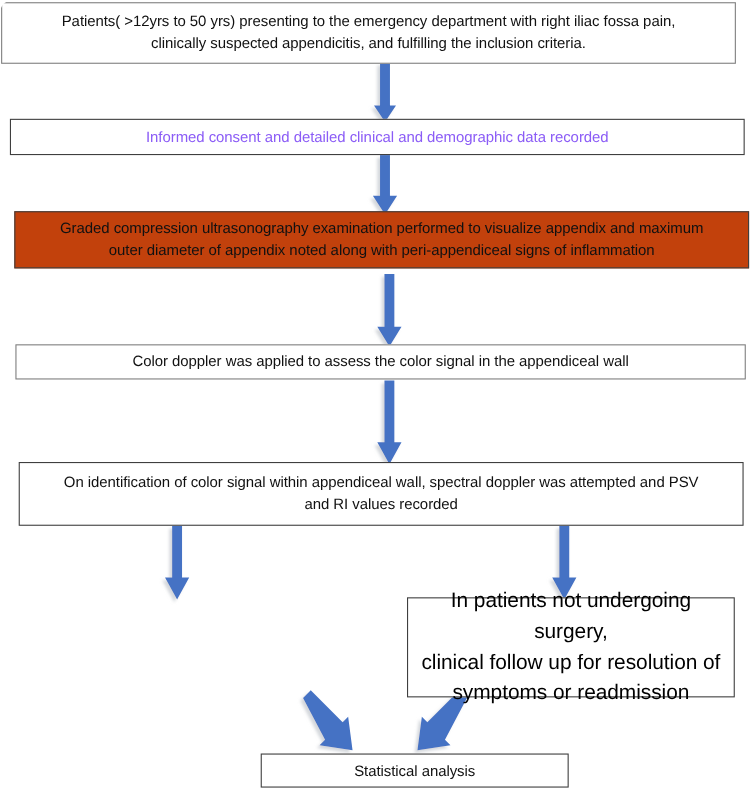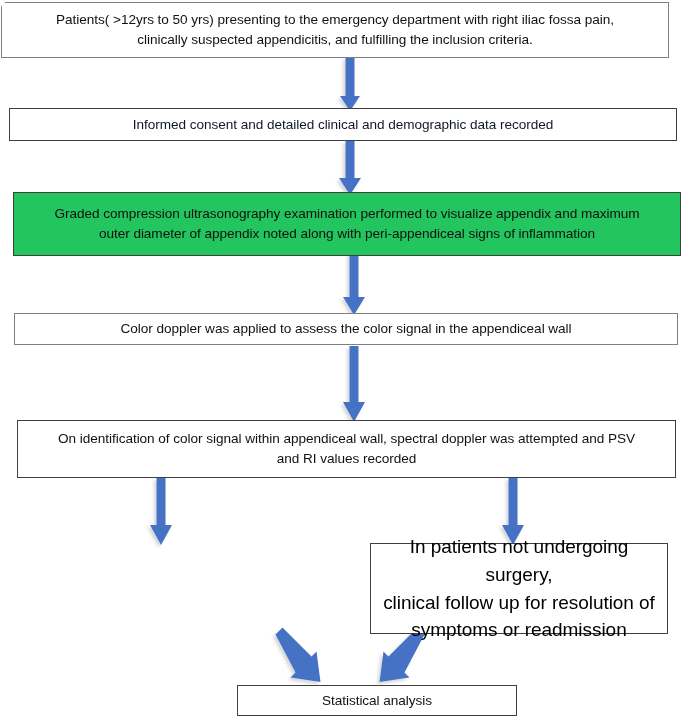--- a/index.html
+++ b/index.html
@@ -94,24 +94,24 @@
       </g>
     </g>
   </svg>
 
   <div class="node-box" style="left: 1px; top: 2px; width: 668px; height: 56px; border: 1px solid rgb(127, 127, 127); background: rgb(255, 255, 255);">
     <span class="node-text" style="font-size: 13.6px; color: rgb(17, 17, 17);">Patients( &gt;12yrs to 50 yrs) presenting to the emergency department with right iliac fossa pain,
 clinically suspected appendicitis, and fulfilling the inclusion criteria.</span>
   </div>
 
   <div class="node-box" style="left: 9px; top: 108px; width: 668px; height: 33px; border: 1px solid rgb(63, 63, 63); background: rgb(255, 255, 255);">
-    <span class="node-text" style="font-size: 13.6px; color: #0f172a;">Informed consent and detailed clinical and demographic data recorded</span>
+    <span class="node-text" style="font-size: 13.6px; color: #8b5cf6;">Informed consent and detailed clinical and demographic data recorded</span>
   </div>
 
-  <div class="node-box" style="left: 13px; top: 192px; width: 668px; height: 64px; border: 1px solid rgb(63, 63, 63); background: #22c55e;">
+  <div class="node-box" style="left: 13px; top: 192px; width: 668px; height: 52px; border: 1px solid rgb(63, 63, 63); background: #c2410c;">
     <span class="node-text" style="font-size: 13.6px; color: rgb(17, 17, 17);">Graded compression ultrasonography examination performed to visualize appendix and maximum
 outer diameter of appendix noted along with peri-appendiceal signs of inflammation</span>
   </div>
 
   <div class="node-box" style="left: 14px; top: 313px; width: 664px; height: 32px; border: 1px solid rgb(127, 127, 127); background: rgb(255, 255, 255);">
     <span class="node-text" style="font-size: 13.6px; color: rgb(17, 17, 17);">Color doppler was applied to assess the color signal in the appendiceal wall</span>
   </div>
 
   <div class="node-box" style="left: 17px; top: 420px; width: 659px; height: 58px; border: 1px solid rgb(63, 63, 63); background: rgb(255, 255, 255);">
     <span class="node-text" style="font-size: 13.6px; color: rgb(17, 17, 17);">On identification of color signal within appendiceal wall, spectral doppler was attempted and PSV

